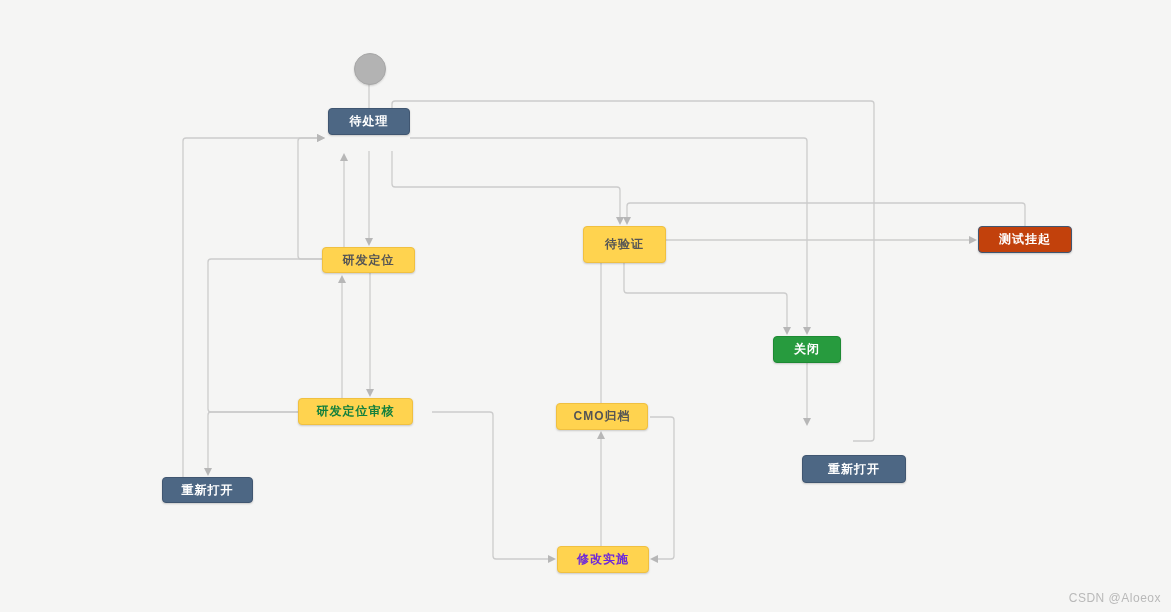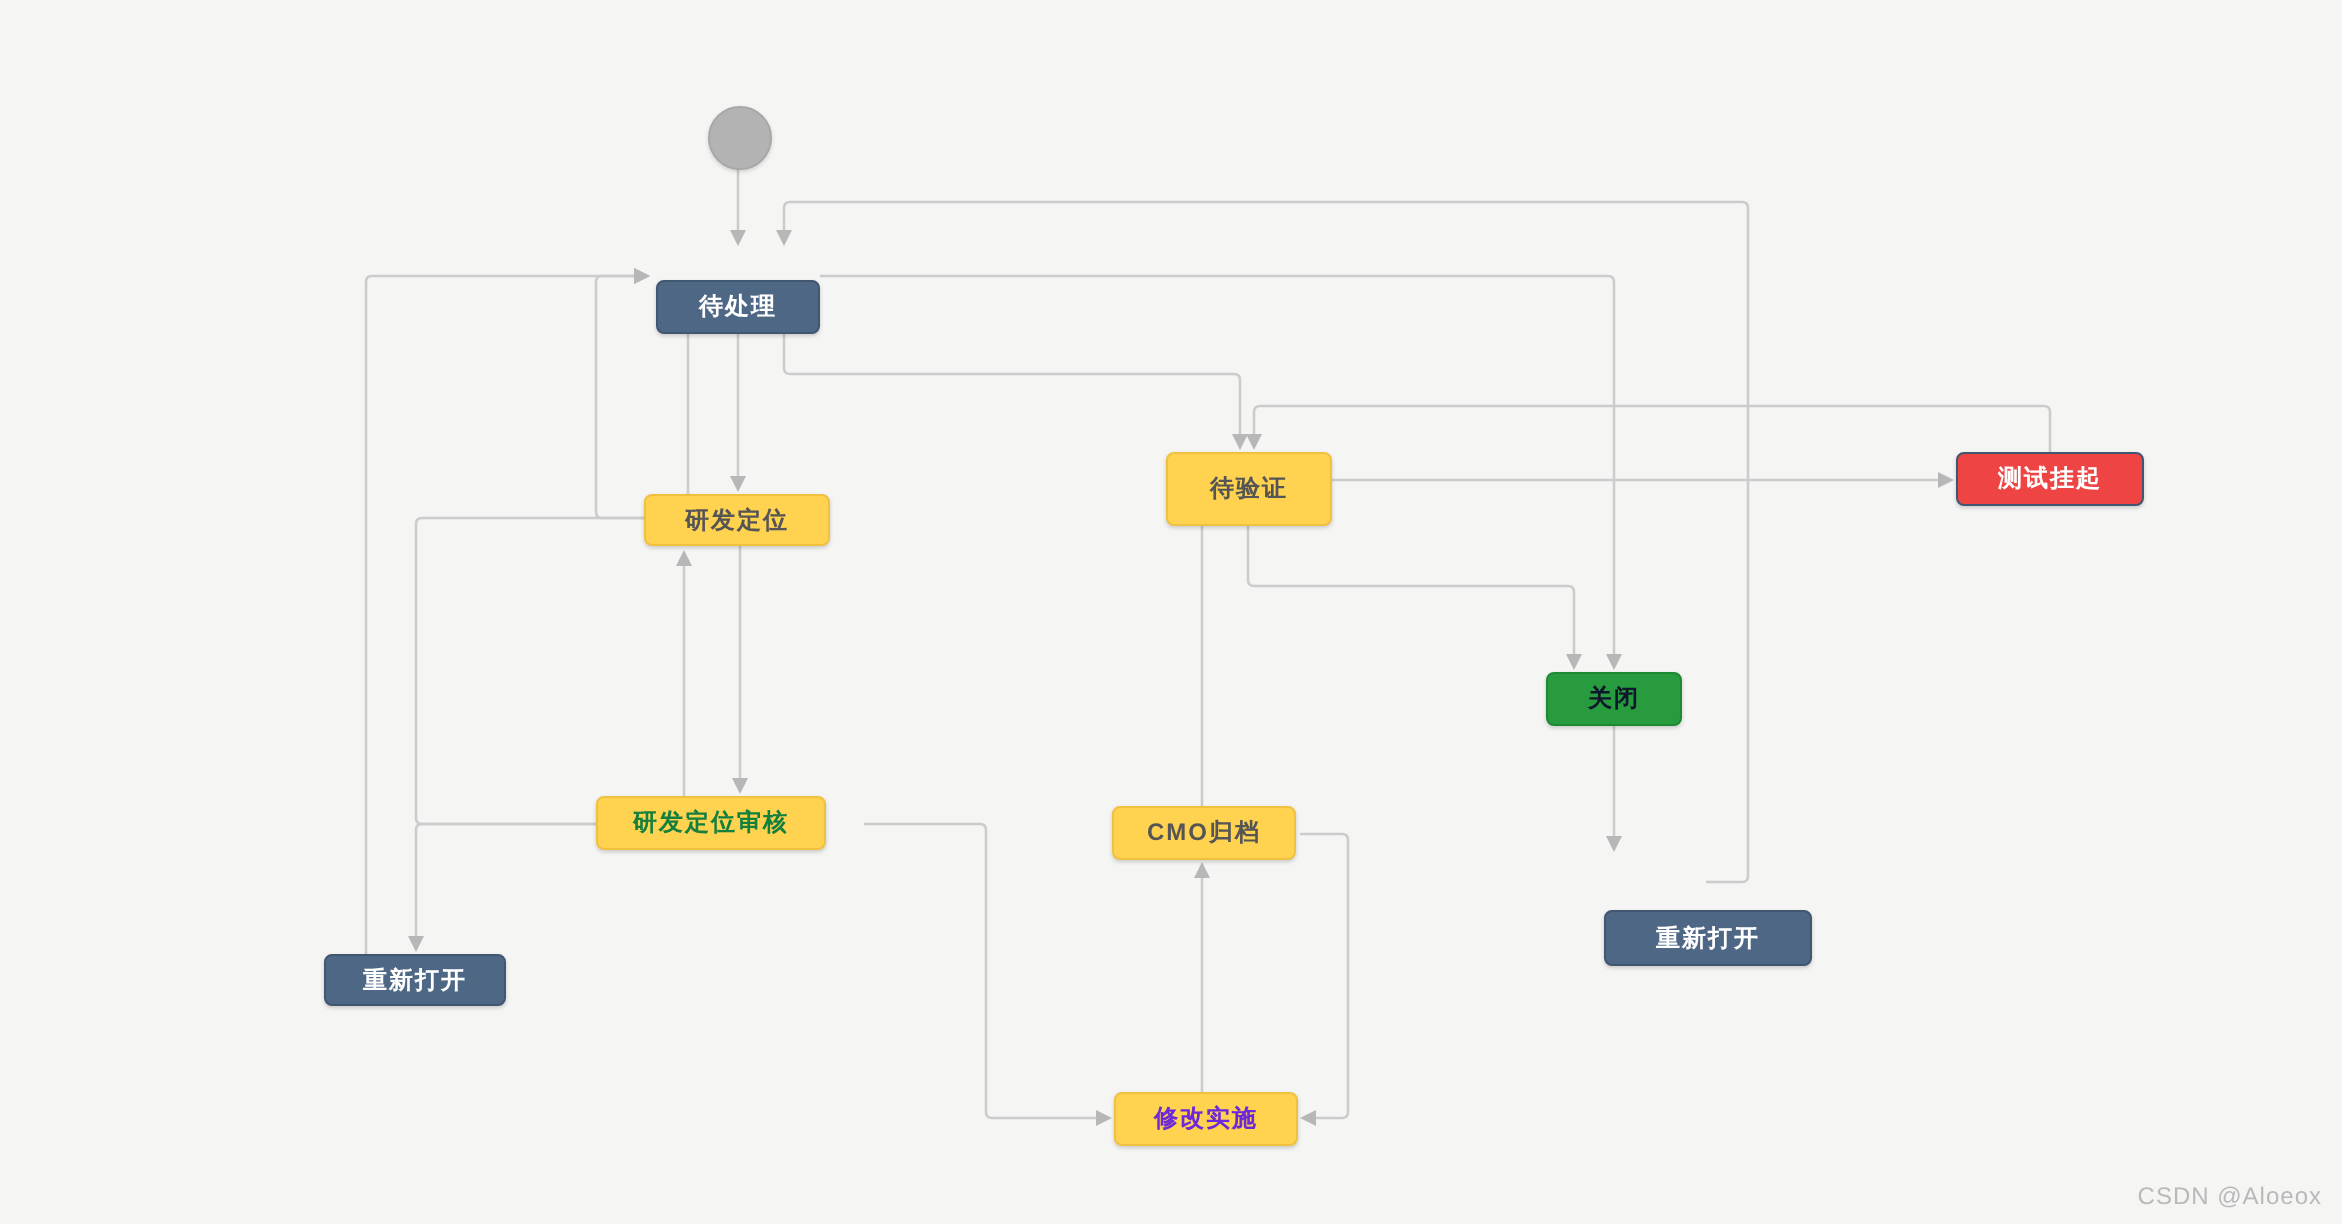--- a/index.html
+++ b/index.html
@@ -83,25 +83,25 @@
       <polygon points="597,262 605,262 601,254" fill="#b7b7b7"></polygon>
       <path d="M601,546 V437" fill="none" stroke="#cccccc" stroke-width="1.3"></path>
       <polygon points="597,439 605,439 601,431" fill="#b7b7b7"></polygon>
       <path d="M650,417 H671 Q674,417 674,420 V556 Q674,559 671,559 H656" fill="none" stroke="#cccccc" stroke-width="1.3"></path>
       <polygon points="658,555 658,563 650,559" fill="#b7b7b7"></polygon>
       <path d="M432,412 H490 Q493,412 493,415 V556 Q493,559 496,559 H550" fill="none" stroke="#cccccc" stroke-width="1.3"></path>
       <polygon points="548,555 548,563 556,559" fill="#b7b7b7"></polygon>
     </svg>
   <div id="node-layer">
       <div class="start-circle" style="left: 354px; top: 53px; width: 30px; height: 30px; background: rgb(179, 179, 179); border: 1px solid rgb(168, 168, 168);"></div>
-      <div class="node" style="left: 328px; top: 140px; width: 82px; height: 27px; background: rgb(77, 103, 132); border: 1px solid rgb(64, 86, 113); color: rgb(255, 255, 255);">待处理</div>
+      <div class="node" style="left: 328px; top: 108px; width: 82px; height: 27px; background: rgb(77, 103, 132); border: 1px solid rgb(64, 86, 113); color: rgb(255, 255, 255);">待处理</div>
       <div class="node" style="left: 322px; top: 247px; width: 93px; height: 26px; background: rgb(255, 211, 79); border: 1px solid rgb(240, 192, 64); color: rgb(85, 85, 85);">研发定位</div>
       <div class="node" style="left: 583px; top: 226px; width: 83px; height: 37px; background: rgb(255, 211, 79); border: 1px solid rgb(240, 192, 64); color: rgb(85, 85, 85);">待验证</div>
-      <div class="node" style="left: 978px; top: 226px; width: 94px; height: 27px; background: #ef4444; border: 1px solid rgb(64, 86, 113); color: rgb(255, 255, 255);">测试挂起</div>
-      <div class="node" style="left: 773px; top: 336px; width: 68px; height: 27px; background: rgb(39, 155, 62); border: 1px solid rgb(29, 138, 51); color: #0f172a;">关闭</div>
+      <div class="node" style="left: 978px; top: 226px; width: 94px; height: 27px; background: #c2410c; border: 1px solid rgb(64, 86, 113); color: rgb(255, 255, 255);">测试挂起</div>
+      <div class="node" style="left: 773px; top: 336px; width: 68px; height: 27px; background: rgb(39, 155, 62); border: 1px solid rgb(29, 138, 51); color: #ffffff;">关闭</div>
       <div class="node" style="left: 802px; top: 427px; width: 104px; height: 28px; background: rgb(77, 103, 132); border: 1px solid rgb(64, 86, 113); color: rgb(255, 255, 255); margin-top: 28px;">重新打开</div>
       <div class="node" style="left: 298px; top: 398px; width: 115px; height: 27px; background: rgb(255, 211, 79); border: 1px solid rgb(240, 192, 64); color: #15803d;">研发定位审核</div>
       <div class="node" style="left: 556px; top: 403px; width: 92px; height: 27px; background: rgb(255, 211, 79); border: 1px solid rgb(240, 192, 64); color: rgb(85, 85, 85);">CMO归档</div>
       <div class="node" style="left: 162px; top: 477px; width: 91px; height: 26px; background: rgb(77, 103, 132); border: 1px solid rgb(64, 86, 113); color: rgb(255, 255, 255);">重新打开</div>
       <div class="node" style="left: 557px; top: 546px; width: 92px; height: 27px; background: rgb(255, 211, 79); border: 1px solid rgb(240, 192, 64); color: #6d28d9;">修改实施</div>
     </div>
   <div class="watermark" style="color: rgb(185, 185, 185);">CSDN @Aloeox</div>
 </div>
 
 </body></html>

